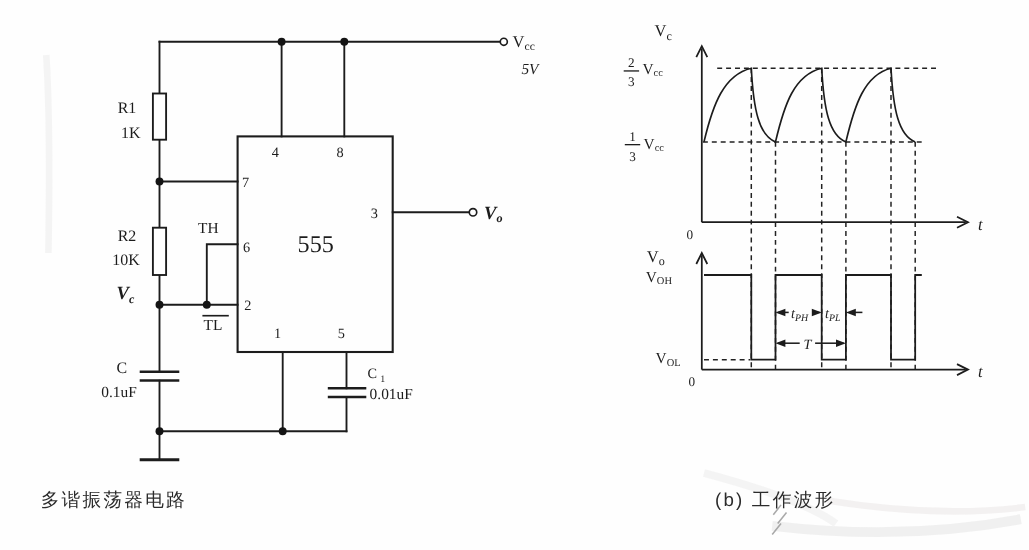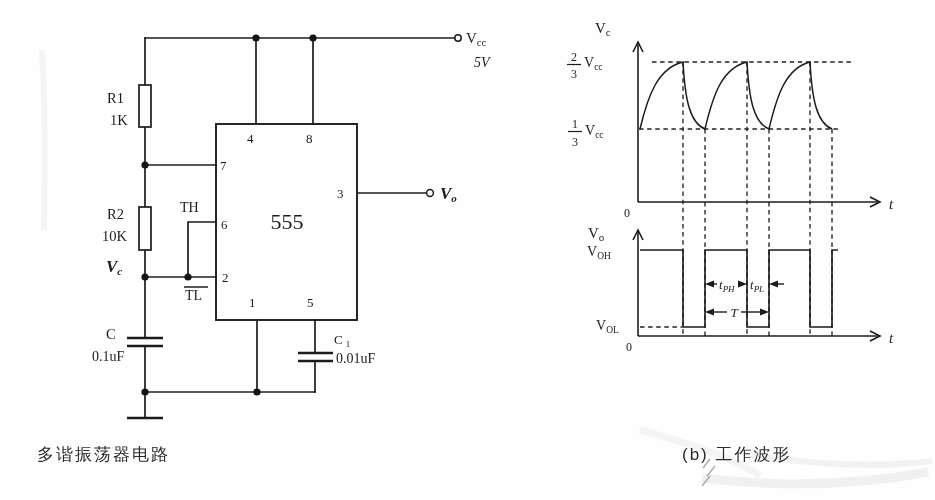--- a/index.html
+++ b/index.html
@@ -174,14 +174,14 @@
           <path class="dim" d="M707,312 H727"></path>
           <text x="734" y="317" font-size="13" class="it" text-anchor="middle">T</text>
           <path class="dim" d="M741,312 H767"></path>
           <path class="tri" d="M769,312 l-9,-3.4 v6.8 z"></path>
         </g>
       </g>
     </g>
   </svg>
 
   <div class="caption" style="left:37px;top:443px;">多谐振荡器电路</div>
-  <div class="caption" style="left:682px;top:443px;">(b) 工作波形</div>
+  <div class="caption" style="left:650px;top:443px;">(b) 工作波形</div>
 </div>
 
 </body></html>

